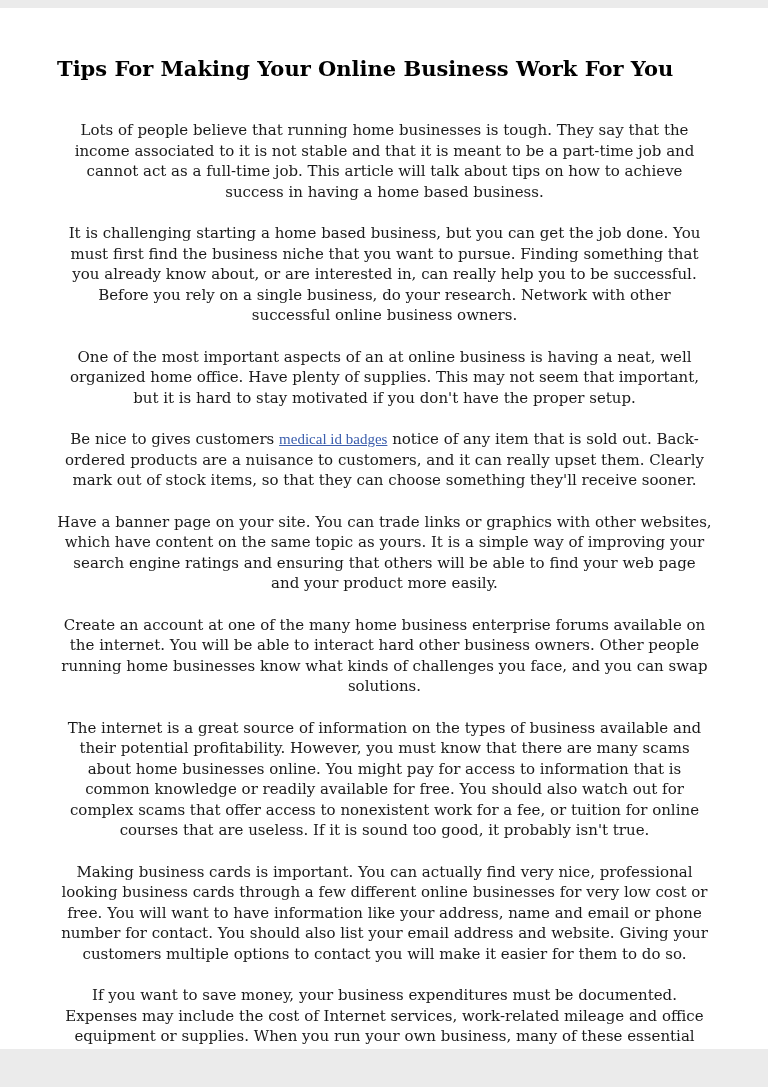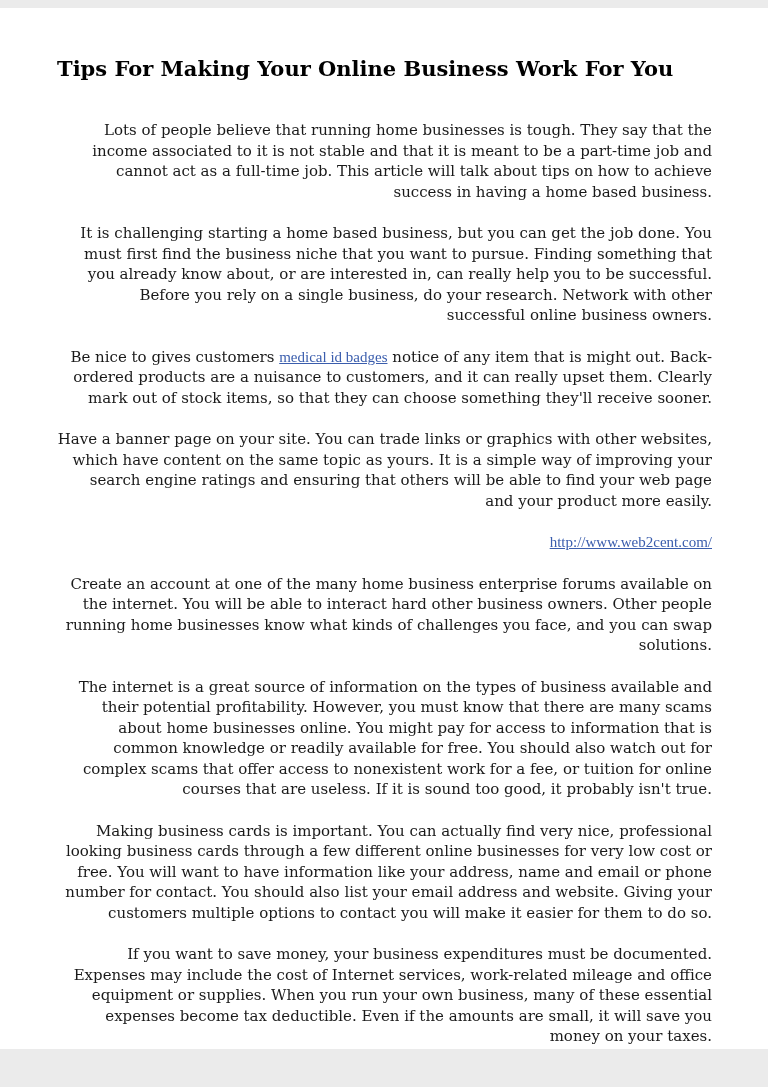--- a/index.html
+++ b/index.html
@@ -39,21 +39,21 @@
     font-size: 21px;
     font-weight: bold;
     line-height: 1.25;
     margin: 0 0 38px 0;
     color: #000000;
   }
   p.doc-para {
     font-size: 15px;
     line-height: 20.5px;
     margin: 0 0 21px 0;
-    text-align: right;
+    text-align: center;
   }
   a.doc-link {
     color: var(--link-color, #3a5dad);
     text-decoration: underline;
     cursor: pointer;
     font-family: Liberation Serif, serif;
   }
 </style>
 </head>
 <body>
@@ -61,26 +61,26 @@
 <div class="viewport">
   <div class="edge-strip top"></div>
 
   <div class="content">
     <h1 class="doc-title">Tips For Making Your Online Business Work For You</h1>
 
     <p class="doc-para">Lots of people believe that running home businesses is tough. They say that the income associated to it is not stable and that it is meant to be a part-time job and cannot act as a full-time job. This article will talk about tips on how to achieve success in having a home based business.</p>
 
     <p class="doc-para">It is challenging starting a home based business, but you can get the job done. You must first find the business niche that you want to pursue. Finding something that you already know about, or are interested in, can really help you to be successful. Before you rely on a single business, do your research. Network with other successful online business owners.</p>
 
+    <p class="doc-para">One of the most important aspects of an at online business is having a neat, well organized home office. Have plenty of supplies. This may not seem that important, but it is hard to stay motivated if you don't have the proper setup.</p>
 
-    <p class="doc-para"><span>Be nice to gives customers </span><a class="doc-link" href="#">medical id badges</a><span> notice of any item that is might out. Back-ordered products are a nuisance to customers, and it can really upset them. Clearly mark out of stock items, so that they can choose something they'll receive sooner.</span></p>
+    <p class="doc-para"><span>Be nice to gives customers </span><a class="doc-link" href="#">medical id badges</a><span> notice of any item that is sold out. Back-ordered products are a nuisance to customers, and it can really upset them. Clearly mark out of stock items, so that they can choose something they'll receive sooner.</span></p>
 
     <p class="doc-para">Have a banner page on your site. You can trade links or graphics with other websites, which have content on the same topic as yours. It is a simple way of improving your search engine ratings and ensuring that others will be able to find your web page and your product more easily.</p>
 
-    <p class="doc-para"><a class="doc-link" href="#">http://www.web2cent.com/</a></p>
 
     <p class="doc-para">Create an account at one of the many home business enterprise forums available on the internet. You will be able to interact hard other business owners. Other people running home businesses know what kinds of challenges you face, and you can swap solutions.</p>
 
     <p class="doc-para">The internet is a great source of information on the types of business available and their potential profitability. However, you must know that there are many scams about home businesses online. You might pay for access to information that is common knowledge or readily available for free. You should also watch out for complex scams that offer access to nonexistent work for a fee, or tuition for online courses that are useless. If it is sound too good, it probably isn't true.</p>
 
     <p class="doc-para">Making business cards is important. You can actually find very nice, professional looking business cards through a few different online businesses for very low cost or free. You will want to have information like your address, name and email or phone number for contact. You should also list your email address and website. Giving your customers multiple options to contact you will make it easier for them to do so.</p>
 
     <p class="doc-para">If you want to save money, your business expenditures must be documented. Expenses may include the cost of Internet services, work-related mileage and office equipment or supplies. When you run your own business, many of these essential expenses become tax deductible. Even if the amounts are small, it will save you money on your taxes.</p>
 
   </div>

